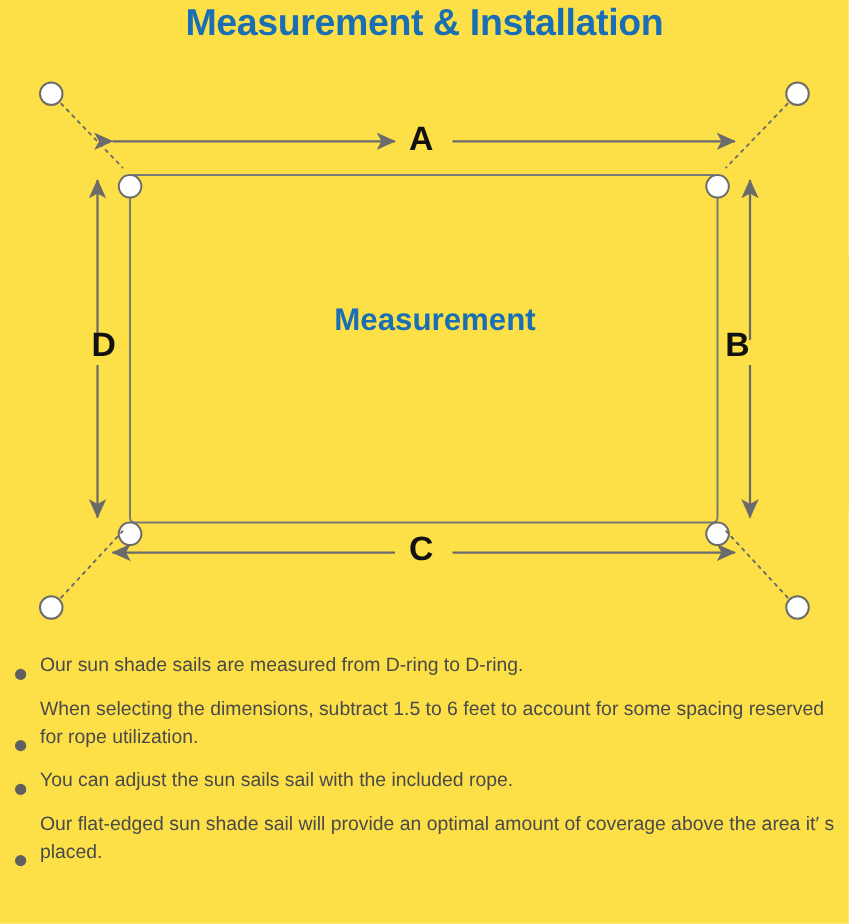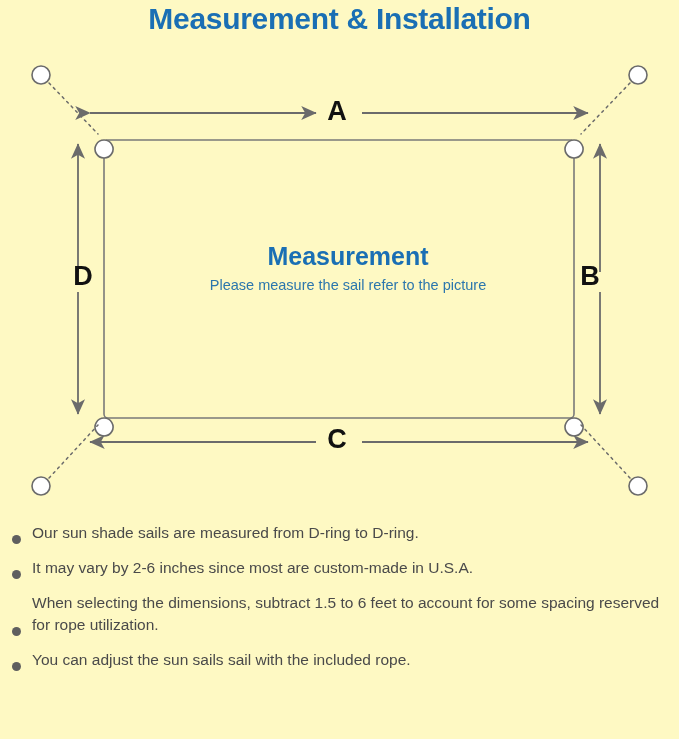--- a/index.html
+++ b/index.html
@@ -11,21 +11,21 @@
     width: 679px;
     height: 739px;
     position: relative;
     font-family: "Liberation Sans", sans-serif;
     overflow: hidden;
   }
   #page {
     position: relative;
     width: 679px;
     height: 739px;
-    background: #fef9c3;
+    background: #fde047;
   }
   
   .title {
     position: absolute;
     left: 0;
     top: 0;
     width: 679px;
     text-align: center;
     font-size: 30px;
     font-weight: bold;
@@ -182,35 +182,34 @@
     </svg>
   </div>
 
   <div class="dim dim-a">A</div>
   <div class="dim dim-b">B</div>
   <div class="dim dim-c">C</div>
   <div class="dim dim-d">D</div>
 
   <div class="center-block">
     <div class="center-title">Measurement</div>
-    <div class="center-sub">Please measure the sail refer to the picture</div>
   </div>
 
   <div class="notes">
     <div class="note">
       <span class="bullet"></span>
       <span class="note-text">Our sun shade sails are measured from D-ring to D-ring.</span>
     </div>
     <div class="note">
       <span class="bullet"></span>
-      <span class="note-text">It may vary by 2-6 inches since most are custom-made in U.S.A.</span>
-    </div>
-    <div class="note">
-      <span class="bullet"></span>
       <span class="note-text">When selecting the dimensions, subtract 1.5 to 6 feet to account for some spacing reserved for rope utilization.</span>
     </div>
     <div class="note">
       <span class="bullet"></span>
       <span class="note-text">You can adjust the sun sails sail with the included rope.</span>
     </div>
+    <div class="note">
+      <span class="bullet"></span>
+      <span class="note-text">Our flat-edged sun shade sail will provide an optimal amount of coverage above the area it′ s placed.</span>
+    </div>
   </div>
 
 </div>
 
 </body></html>

